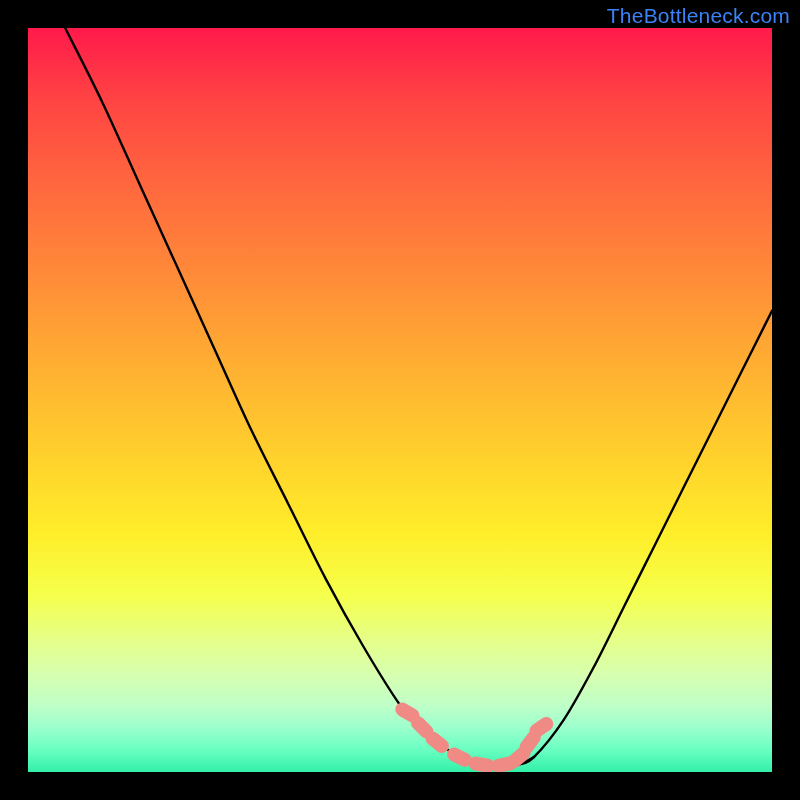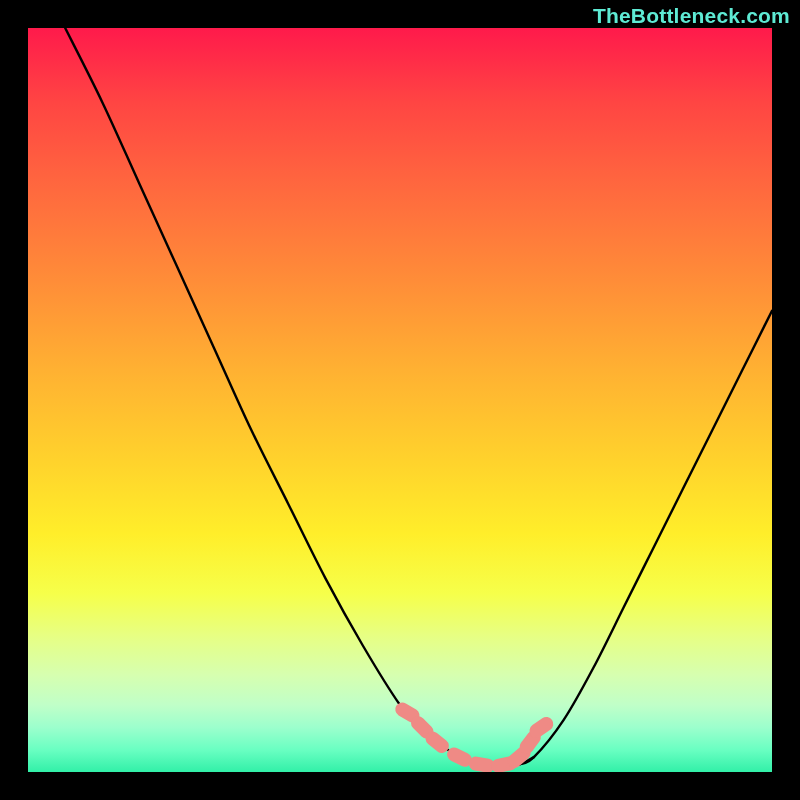--- a/index.html
+++ b/index.html
@@ -40,23 +40,23 @@
       #c0ffc8 91%,
       #9cffcd 94%,
       #6affc2 97%,
       #32f0a8 100%
     );
   }
   .watermark {
     position: absolute;
     top: 4px;
     right: 10px;
-    color: #5eead4;
+    color: #3b82f6;
     font-size: 21px;
-    font-weight: 700;
+    font-weight: 400;
     letter-spacing: 0.2px;
     white-space: nowrap;
   }
   svg.curves {
     position: absolute;
     top: 0;
     left: 0;
     width: 744px;
     height: 744px;
   }

